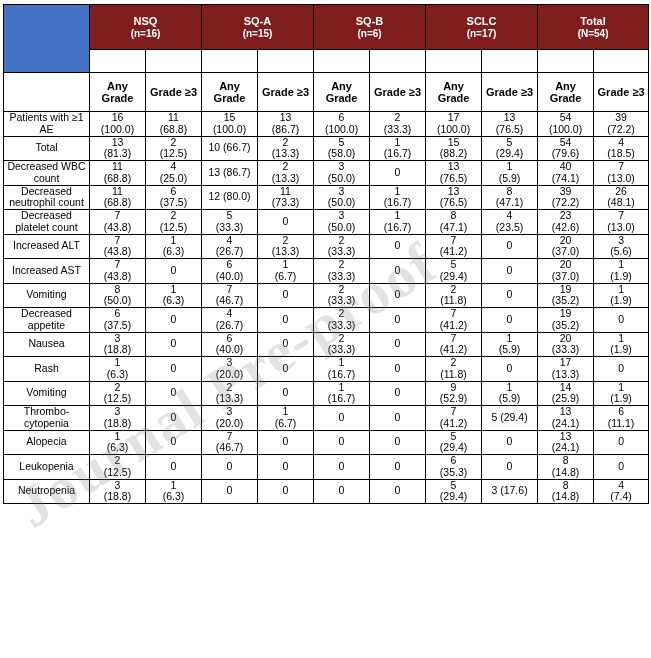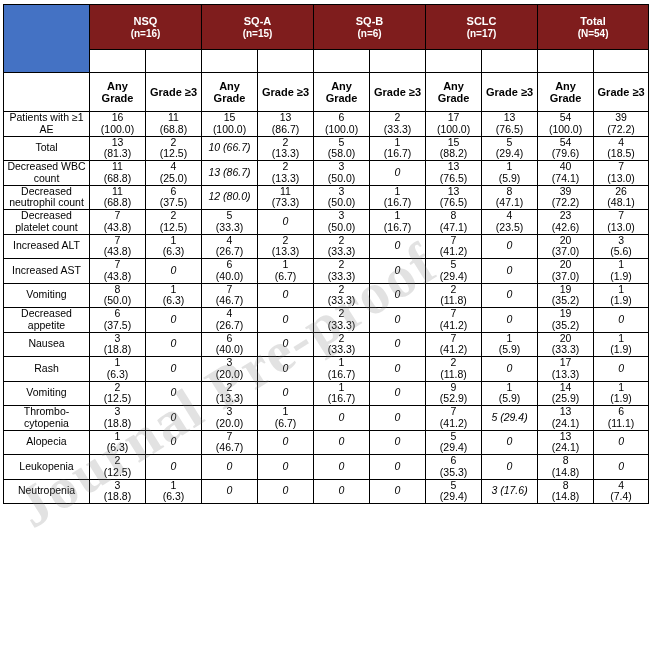--- a/index.html
+++ b/index.html
@@ -99,21 +99,20 @@
   }
   td.val.bold {
     font-weight: normal;
   }
   td .pct {
     display: block;
     font-size: 10.5px;
   }
   td.single {
     font-size: 10.5px;
-    font-style: italic;
   }
 </style>
 </head>
 <body>
 
 <div class="sheet">
 
   <div class="watermark">
     <span>Journal Pre-proof</span>
   </div>

